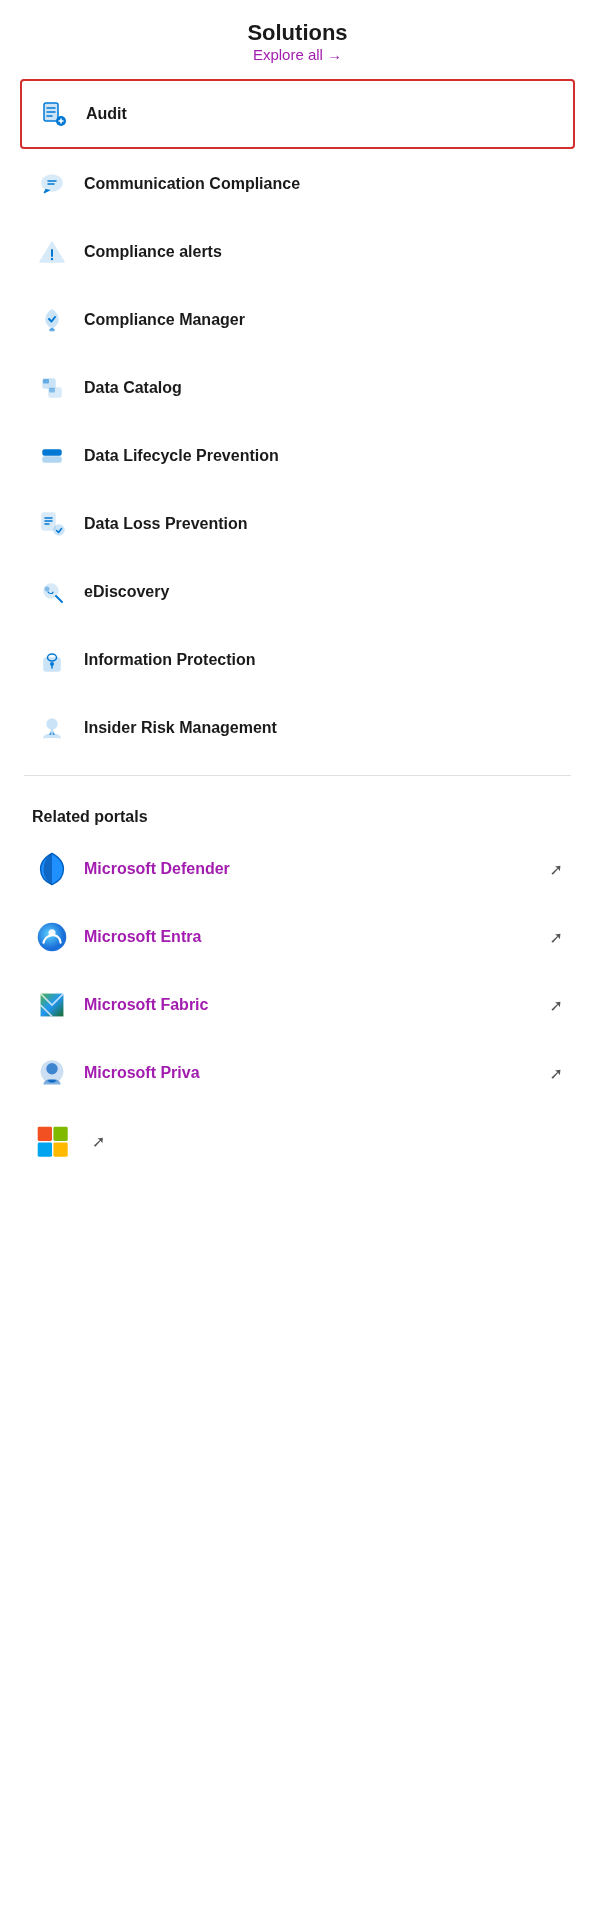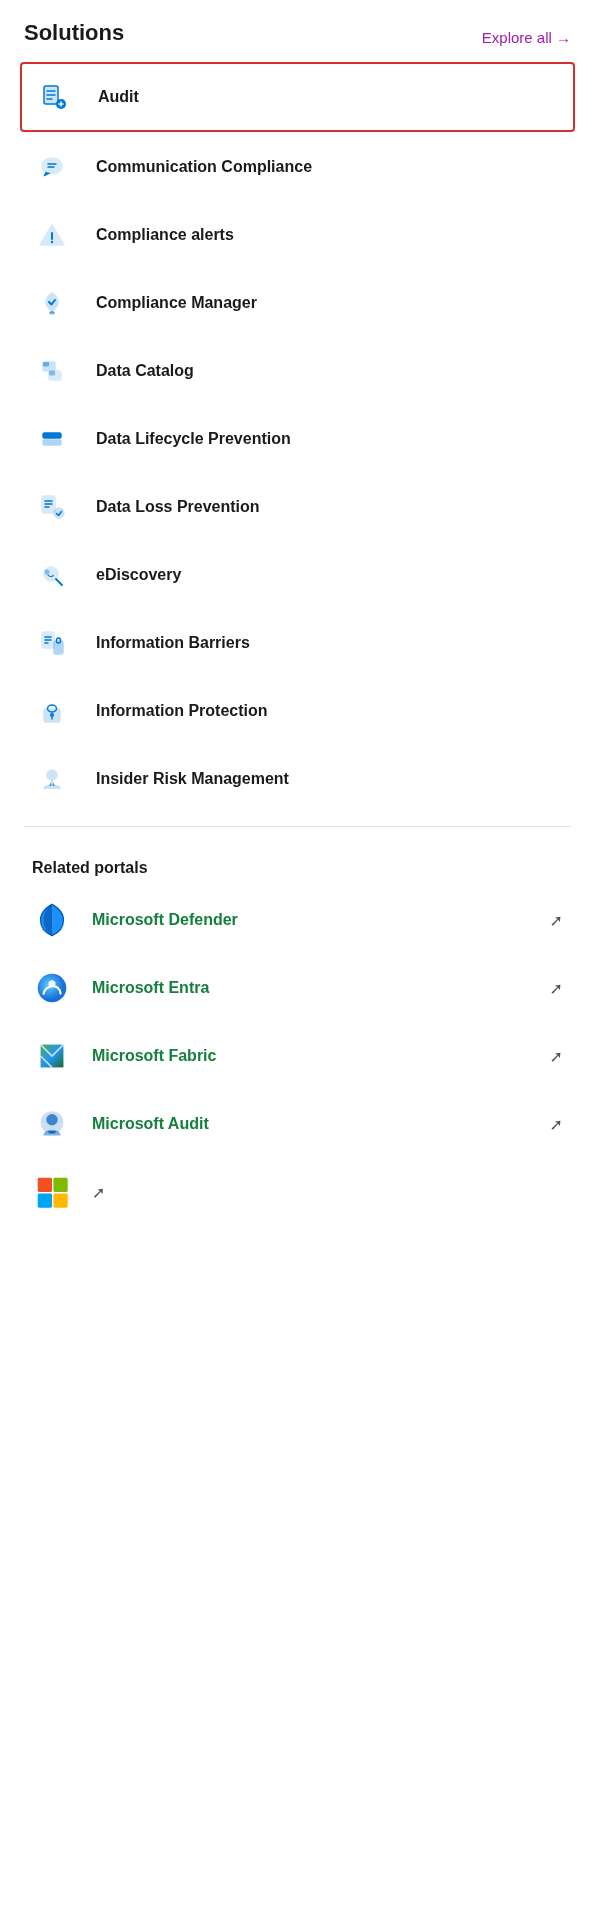--- a/index.html
+++ b/index.html
@@ -11,24 +11,25 @@
     body {
       font-family: 'Segoe UI', -apple-system, BlinkMacSystemFont, sans-serif;
       background: #ffffff;
       width: 595px;
       min-height: 1921px;
       padding: 20px 20px 40px 20px;
     }
 
     .header {
       display: flex;
-      align-items: flex-end;
+      align-items: center;
       justify-content: space-between;
       margin-bottom: 16px;
       padding: 0 4px;
+      flex-direction: column;
     }
 
     .header-title {
       font-size: 22px;
       font-weight: 700;
       color: #1a1a1a;
     }
 
     .explore-link {
       font-size: 15px;
@@ -37,21 +38,20 @@
       text-decoration: none;
     }
 
     .menu-item {
       display: flex;
       align-items: center;
       padding: 13px 12px;
       cursor: pointer;
       border-radius: 4px;
       margin-bottom: 2px;
-      gap: 12px;
     }
 
     .menu-item.active {
       border: 2.5px solid #d32f2f;
       background: #ffffff;
     }
 
     .menu-item-icon {
       width: 40px;
       height: 40px;
@@ -102,23 +102,22 @@
       display: flex;
       align-items: center;
       justify-content: center;
       flex-shrink: 0;
       margin-right: 12px;
     }
 
     .portal-item-label {
       font-size: 16px;
       font-weight: 600;
-      color: #15803d;
+      color: #a21caf;
       flex: 1;
-      margin-left: 8px;
     }
 
     .external-icon {
       font-size: 16px;
       color: #555;
       margin-left: 8px;
     }
   </style>
 </head>
 <body>
@@ -224,33 +223,20 @@
       <svg viewBox="0 0 28 28" fill="none" xmlns="http://www.w3.org/2000/svg">
         <circle cx="13" cy="13" r="7" fill="#0078d4" opacity="0.15" stroke="#0078d4" stroke-width="1.5"></circle>
         <line x1="18" y1="18" x2="24" y2="24" stroke="#0078d4" stroke-width="2" stroke-linecap="round"></line>
         <circle cx="9" cy="11" r="2.5" fill="#0078d4" opacity="0.4"></circle>
         <path d="M10 14 C11 16 15 16 15 14" stroke="#0078d4" stroke-width="1.2" stroke-linecap="round"></path>
       </svg>
     </div>
     <span class="menu-item-label">eDiscovery</span>
   </div>
 
-  <div class="menu-item">
-    <div class="menu-item-icon">
-      <svg viewBox="0 0 28 28" fill="none" xmlns="http://www.w3.org/2000/svg">
-        <rect x="4" y="3" width="12" height="16" rx="2" fill="#0078d4" opacity="0.15" stroke="#0078d4" stroke-width="1.5"></rect>
-        <line x1="7" y1="8" x2="13" y2="8" stroke="#0078d4" stroke-width="1.5" stroke-linecap="round"></line>
-        <line x1="7" y1="11" x2="13" y2="11" stroke="#0078d4" stroke-width="1.5" stroke-linecap="round"></line>
-        <line x1="7" y1="14" x2="10" y2="14" stroke="#0078d4" stroke-width="1.5" stroke-linecap="round"></line>
-        <rect x="16" y="12" width="9" height="13" rx="2" fill="#0078d4" opacity="0.3" stroke="#0078d4" stroke-width="1.5"></rect>
-        <rect x="18.5" y="9" width="4" height="5" rx="2" fill="none" stroke="#0078d4" stroke-width="1.5"></rect>
-      </svg>
-    </div>
-    <span class="menu-item-label">Information Barriers</span>
-  </div>
 
   <div class="menu-item">
     <div class="menu-item-icon">
       <svg viewBox="0 0 28 28" fill="none" xmlns="http://www.w3.org/2000/svg">
         <rect x="6" y="12" width="16" height="13" rx="2" fill="#0078d4" opacity="0.2" stroke="#0078d4" stroke-width="1.5"></rect>
         <rect x="9.5" y="8" width="9" height="7" rx="4.5" fill="none" stroke="#0078d4" stroke-width="1.5"></rect>
         <circle cx="14" cy="18" r="2" fill="#0078d4"></circle>
         <line x1="14" y1="20" x2="14" y2="22" stroke="#0078d4" stroke-width="1.5" stroke-linecap="round"></line>
       </svg>
     </div>
@@ -328,21 +314,21 @@
 
   <div class="portal-item">
     <div class="portal-item-icon">
       <svg viewBox="0 0 28 28" fill="none" xmlns="http://www.w3.org/2000/svg">
         <circle cx="14" cy="13" r="8" fill="#0060c0" opacity="0.2"></circle>
         <circle cx="14" cy="11" r="4" fill="#0060c0" opacity="0.7"></circle>
         <path d="M8 22 C8 17 20 17 20 22" fill="#0060c0" opacity="0.5"></path>
         <path d="M11 19 C12 21 16 21 17 19" fill="#0060c0"></path>
       </svg>
     </div>
-    <span class="portal-item-label">Microsoft Audit</span>
+    <span class="portal-item-label">Microsoft Priva</span>
     <span class="external-icon">➚</span>
   </div>
 
   <div class="portal-item">
     <div class="portal-item-icon">
       <svg viewBox="0 0 28 28" fill="none" xmlns="http://www.w3.org/2000/svg">
         <rect x="4" y="4" width="10" height="10" rx="1" fill="#f25022"></rect>
         <rect x="15" y="4" width="10" height="10" rx="1" fill="#7fba00"></rect>
         <rect x="4" y="15" width="10" height="10" rx="1" fill="#00a4ef"></rect>
         <rect x="15" y="15" width="10" height="10" rx="1" fill="#ffb900"></rect>

